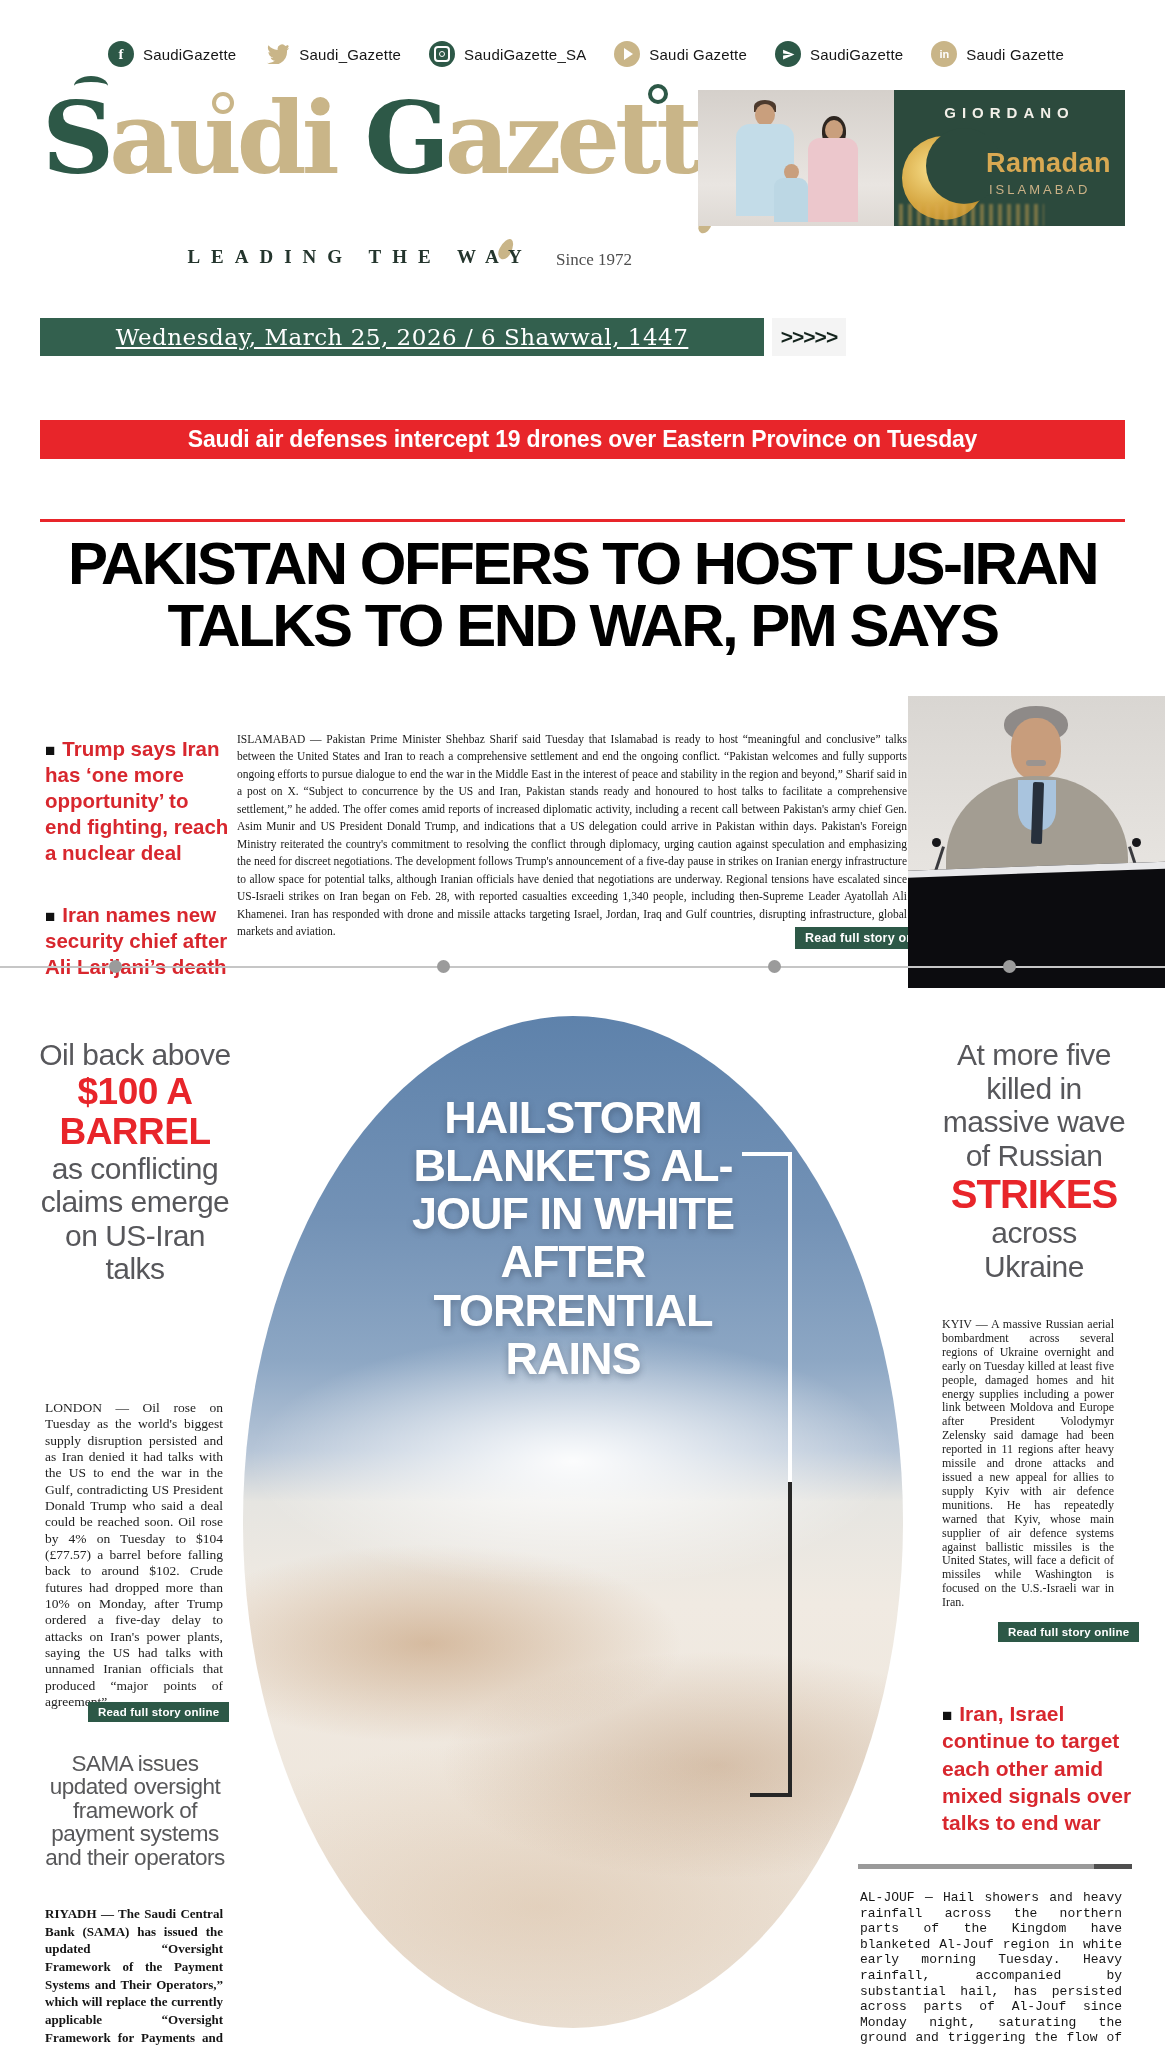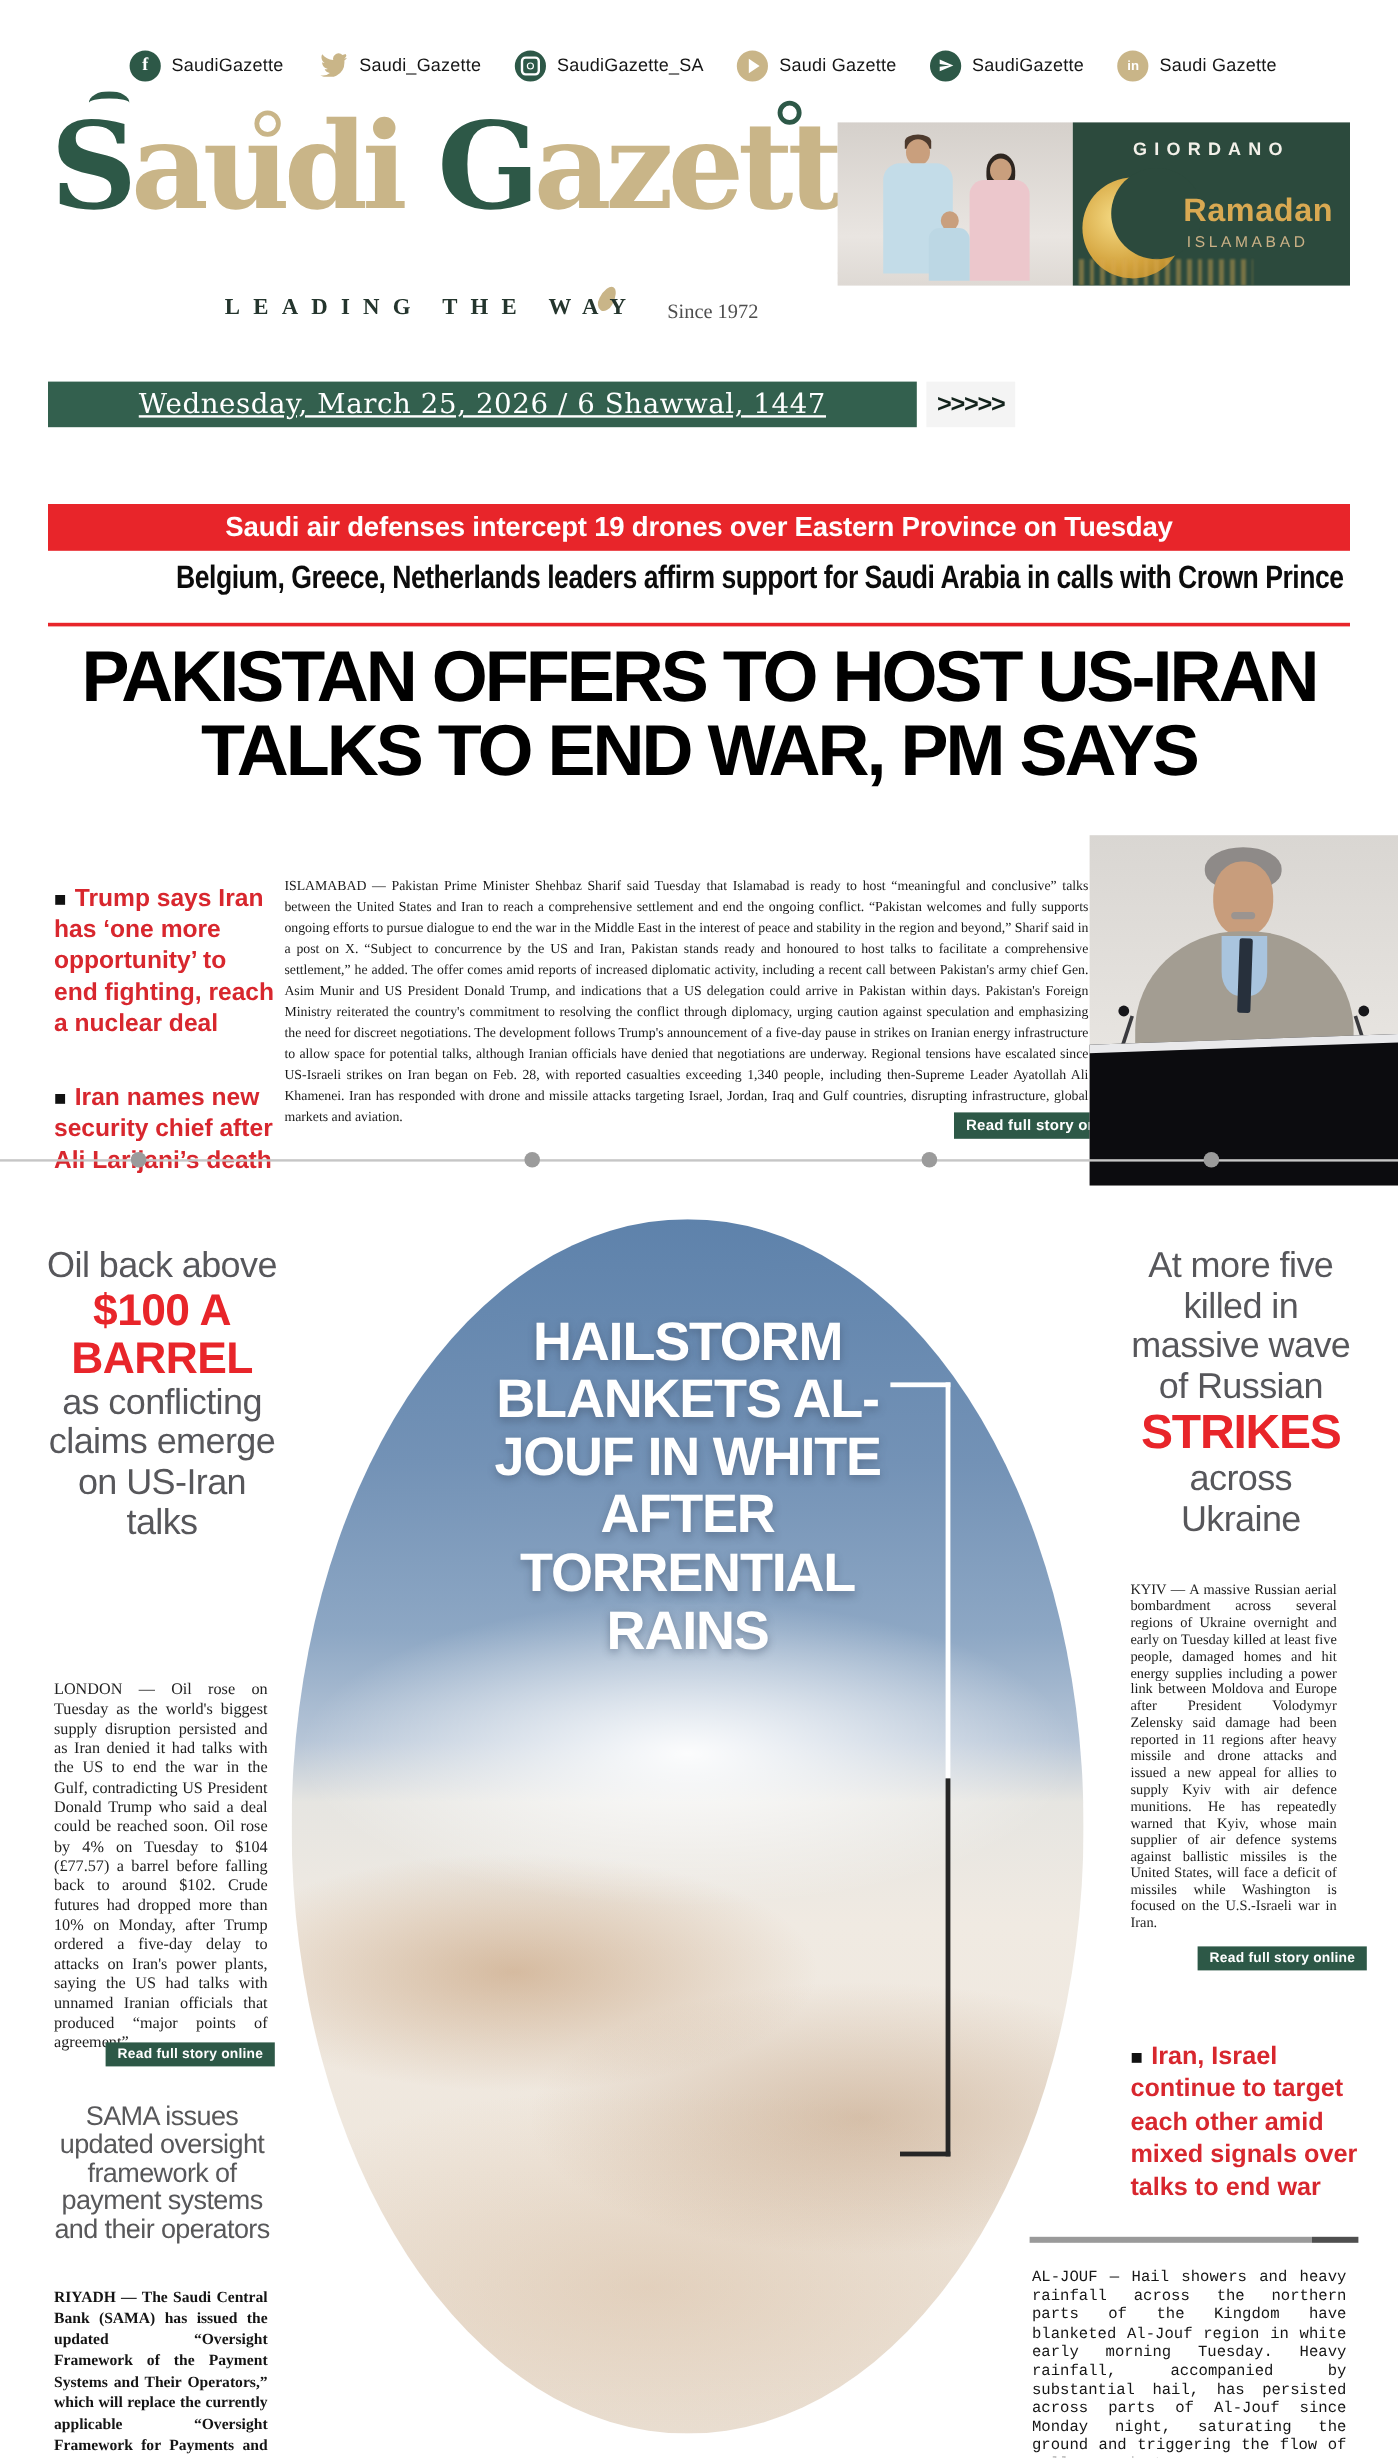--- a/index.html
+++ b/index.html
@@ -29,21 +29,21 @@
   .mark-u{left:212px;top:92px;width:14px;height:14px;border:4px solid #c9b588;}
   .mark-e{left:648px;top:84px;width:12px;height:12px;border:4px solid #2d5847;}
   .leaf{position:absolute;width:12px;height:22px;background:#c9b588;border-radius:50% 50% 50% 50%/60% 60% 40% 40%;transform:rotate(28deg);}
   .leaf1{left:500px;top:238px;}
   .leaf2{left:700px;top:212px;}
   .tagline{position:absolute;left:150px;top:246px;width:420px;text-align:center;
            font-family:"Liberation Serif",serif;font-size:19px;font-weight:600;letter-spacing:11px;color:#24352d;}
   .since{position:absolute;left:556px;top:250px;font-family:"Liberation Serif",serif;font-size:17px;color:#4e4e4e;}
 
   
-  .ad{position:absolute;left:698px;top:102px;width:427px;height:136px;display:flex;cursor:pointer;}
+  .ad{position:absolute;left:698px;top:90px;width:427px;height:136px;display:flex;cursor:pointer;}
   .ad-photo{width:196px;height:100%;background:linear-gradient(180deg,#d5d0cb,#e9e5e1 70%,#ded9d4);position:relative;overflow:hidden;}
   .fig{position:absolute;}
   .head{background:#c99f7d;border-radius:50%;}
   .man-hair{left:56px;top:10px;width:22px;height:12px;background:#4d3a2d;border-radius:50% 50% 0 0;}
   .man-head{left:57px;top:14px;width:20px;height:22px;}
   .man-body{left:38px;top:34px;width:58px;height:92px;background:#c3dce8;border-radius:14px 14px 0 0;}
   .wom-hair{left:124px;top:26px;width:24px;height:30px;background:#2e2620;border-radius:50% 50% 40% 40%;}
   .wom-head{left:127px;top:30px;width:18px;height:20px;}
   .wom-body{left:110px;top:48px;width:50px;height:84px;background:#ecc7cc;border-radius:12px 12px 0 0;}
   .kid-head{left:86px;top:74px;width:15px;height:16px;}
@@ -225,23 +225,20 @@
       <div class="ad-water"></div>
     </div>
   </div>
 
   <div class="date-green">Wednesday, March 25, 2026 / 6 Shawwal, 1447</div>
   <div class="date-arrows">&gt;&gt;&gt;&gt;&gt;</div>
 
   <div class="bar-red">
     <span>Saudi air defenses intercept 19 drones over Eastern Province on Tuesday</span>
   </div>
-  <div class="secondary">
-    <span>Belgium, Greece, Netherlands leaders affirm support for Saudi Arabia in calls with Crown Prince</span>
-  </div>
   <div class="rule-red"></div>
 
   <div class="main-headline">PAKISTAN OFFERS TO HOST US-IRAN TALKS TO END WAR, PM SAYS</div>
 
   <div class="lead-bullets">
     <div class="bullet"><span class="sq">■</span><span>Trump says Iran has ‘one more opportunity’ to end fighting, reach a nuclear deal</span></div>
     <div class="bullet"><span class="sq">■</span><span>Iran names new security chief after Ali Larijani’s death</span></div>
   </div>
 
   <div class="lead-body">ISLAMABAD — Pakistan Prime Minister Shehbaz Sharif said Tuesday that Islamabad is ready to host “meaningful and conclusive” talks between the United States and Iran to reach a comprehensive settlement and end the ongoing conflict. “Pakistan welcomes and fully supports ongoing efforts to pursue dialogue to end the war in the Middle East in the interest of peace and stability in the region and beyond,” Sharif said in a post on X. “Subject to concurrence by the US and Iran, Pakistan stands ready and honoured to host talks to facilitate a comprehensive settlement,” he added. The offer comes amid reports of increased diplomatic activity, including a recent call between Pakistan's army chief Gen. Asim Munir and US President Donald Trump, and indications that a US delegation could arrive in Pakistan within days. Pakistan's Foreign Ministry reiterated the country's commitment to resolving the conflict through diplomacy, urging caution against speculation and emphasizing the need for discreet negotiations. The development follows Trump's announcement of a five-day pause in strikes on Iranian energy infrastructure to allow space for potential talks, although Iranian officials have denied that negotiations are underway. Regional tensions have escalated since US-Israeli strikes on Iran began on Feb. 28, with reported casualties exceeding 1,340 people, including then-Supreme Leader Ayatollah Ali Khamenei. Iran has responded with drone and missile attacks targeting Israel, Jordan, Iraq and Gulf countries, disrupting infrastructure, global markets and aviation.</div>

